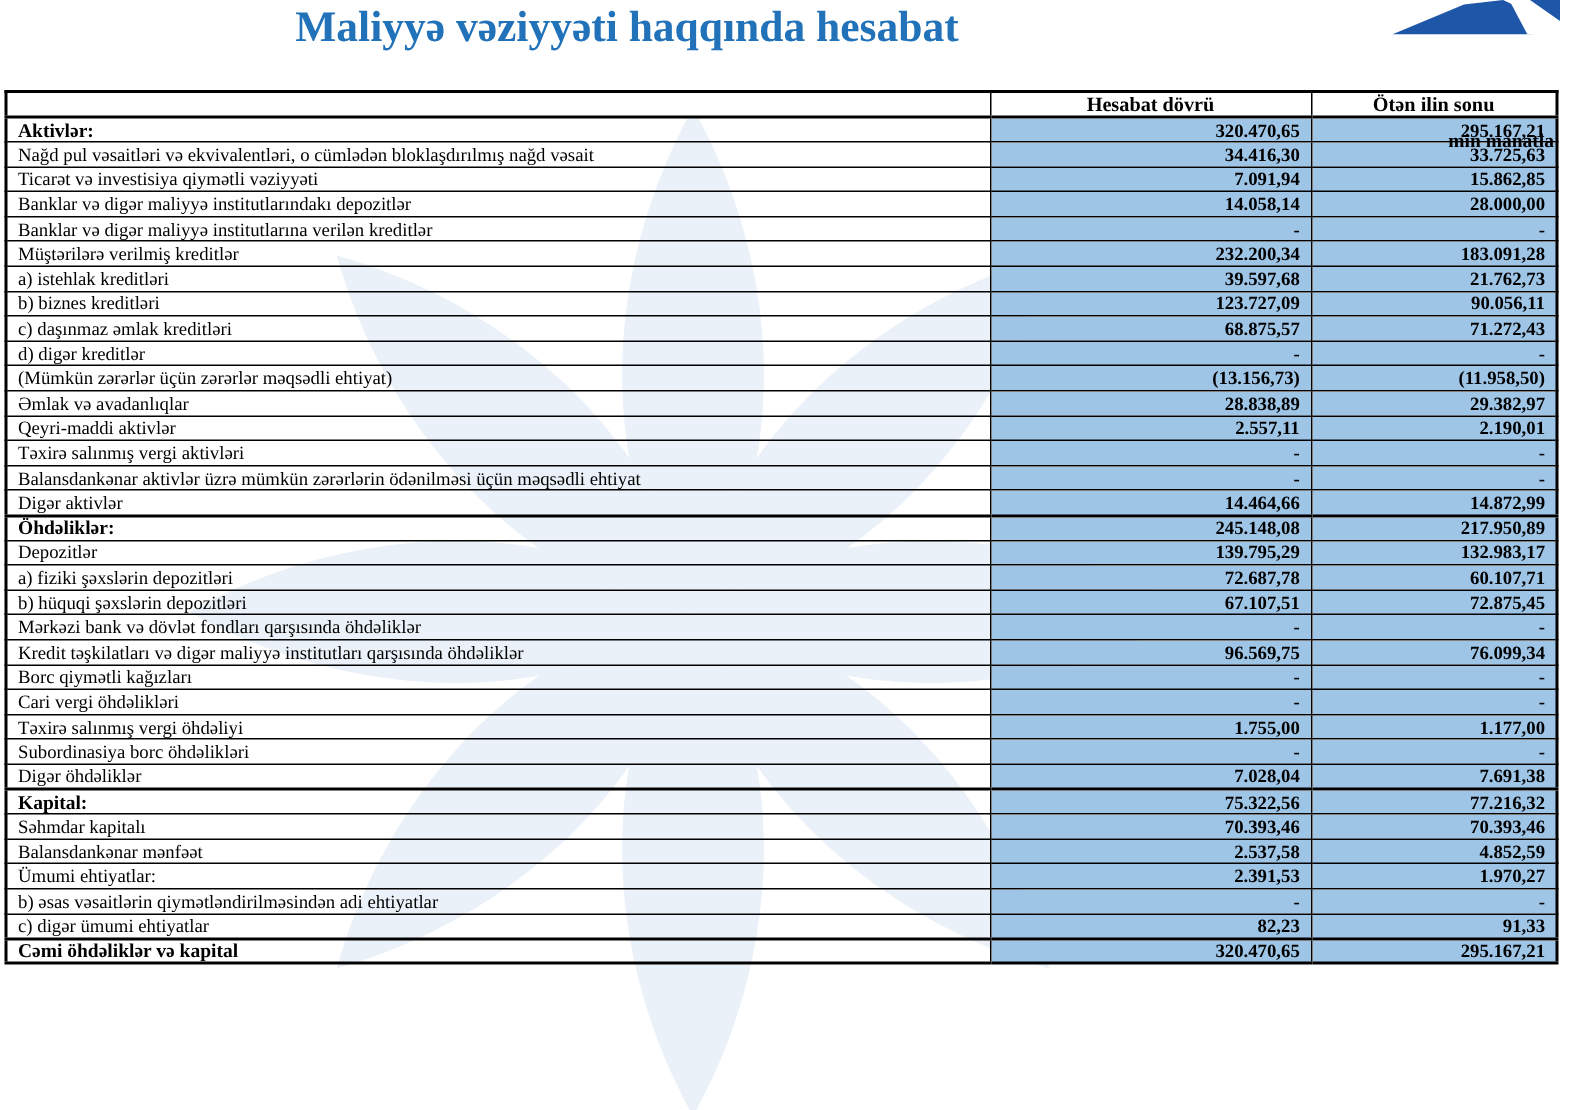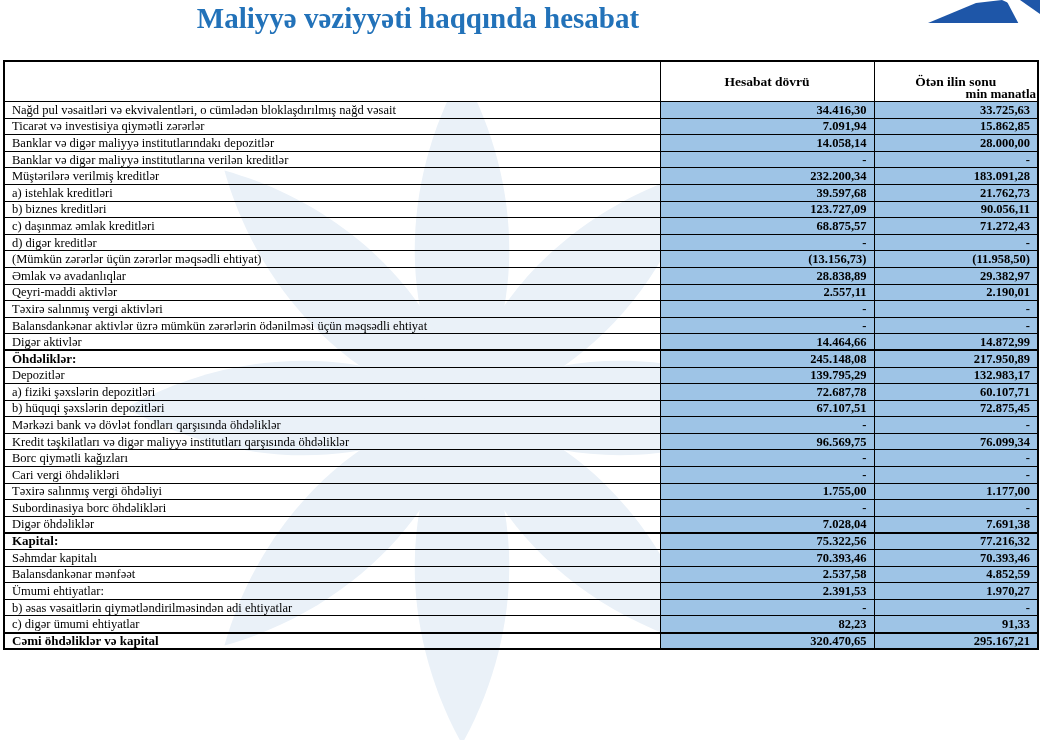--- a/index.html
+++ b/index.html
@@ -62,21 +62,21 @@
   table.fin col.c-cur   { width: 214px; }
   table.fin col.c-prev  { width: 164px; }
   table.fin th {
     height: 17px;
     border: 1px solid #000;
     background: #ffffff;
     font-size: 13.5px;
     font-weight: bold;
     text-align: center;
     line-height: 15px;
-    padding: 12px 4px;
+    padding: 0 4px;
   }
   table.fin td {
     height: 16.6px;
     border: 1px solid #000;
     font-size: 12.5px;
     line-height: 14px;
     padding: 0 7px;
     overflow: hidden;
     white-space: nowrap;
   }
@@ -126,27 +126,32 @@
       <col class="c-prev">
     </colgroup>
     <thead>
       <tr>
         <th></th>
         <th>Hesabat dövrü</th>
         <th>Ötən ilin sonu</th>
       </tr>
     </thead>
     <tbody>
+        <tr class="section">
+      <td class="label">Aktivlər:</td>
+      <td class="val">320.470,65</td>
+      <td class="val">295.167,21</td>
+    </tr>
         <tr>
       <td class="label">Nağd pul vəsaitləri və ekvivalentləri, o cümlədən bloklaşdırılmış nağd vəsait</td>
       <td class="val">34.416,30</td>
       <td class="val">33.725,63</td>
     </tr>
         <tr>
-      <td class="label">Ticarət və investisiya qiymətli zərərlər</td>
+      <td class="label">Ticarət və investisiya qiymətli vəziyyəti</td>
       <td class="val">7.091,94</td>
       <td class="val">15.862,85</td>
     </tr>
         <tr>
       <td class="label">Banklar və digər maliyyə institutlarındakı depozitlər</td>
       <td class="val">14.058,14</td>
       <td class="val">28.000,00</td>
     </tr>
         <tr>
       <td class="label">Banklar və digər maliyyə institutlarına verilən kreditlər</td>

